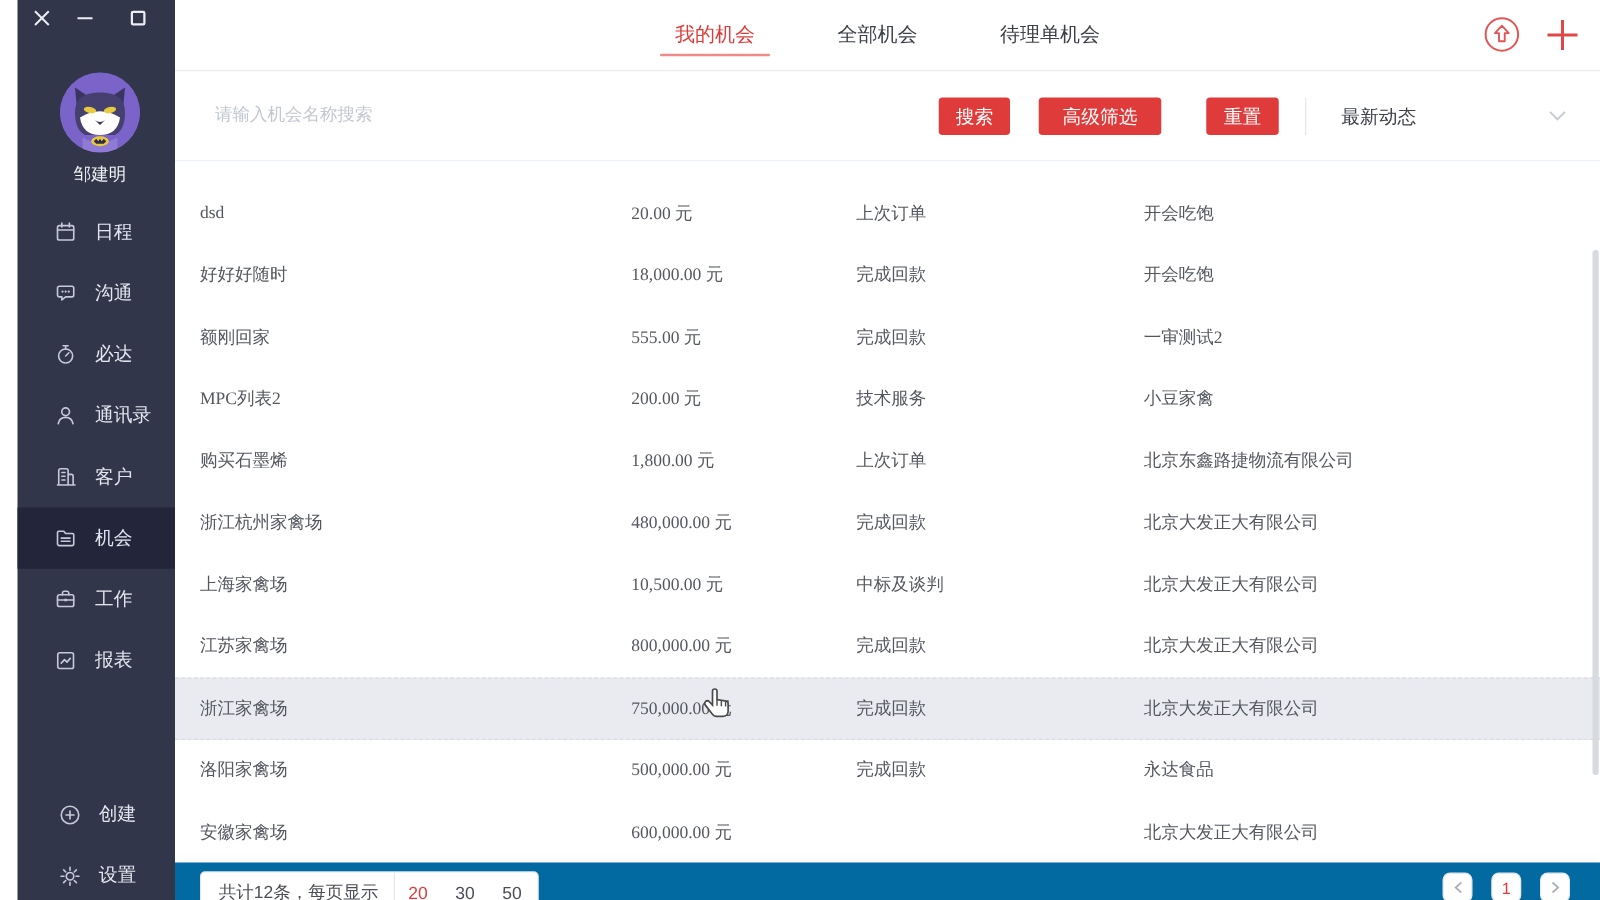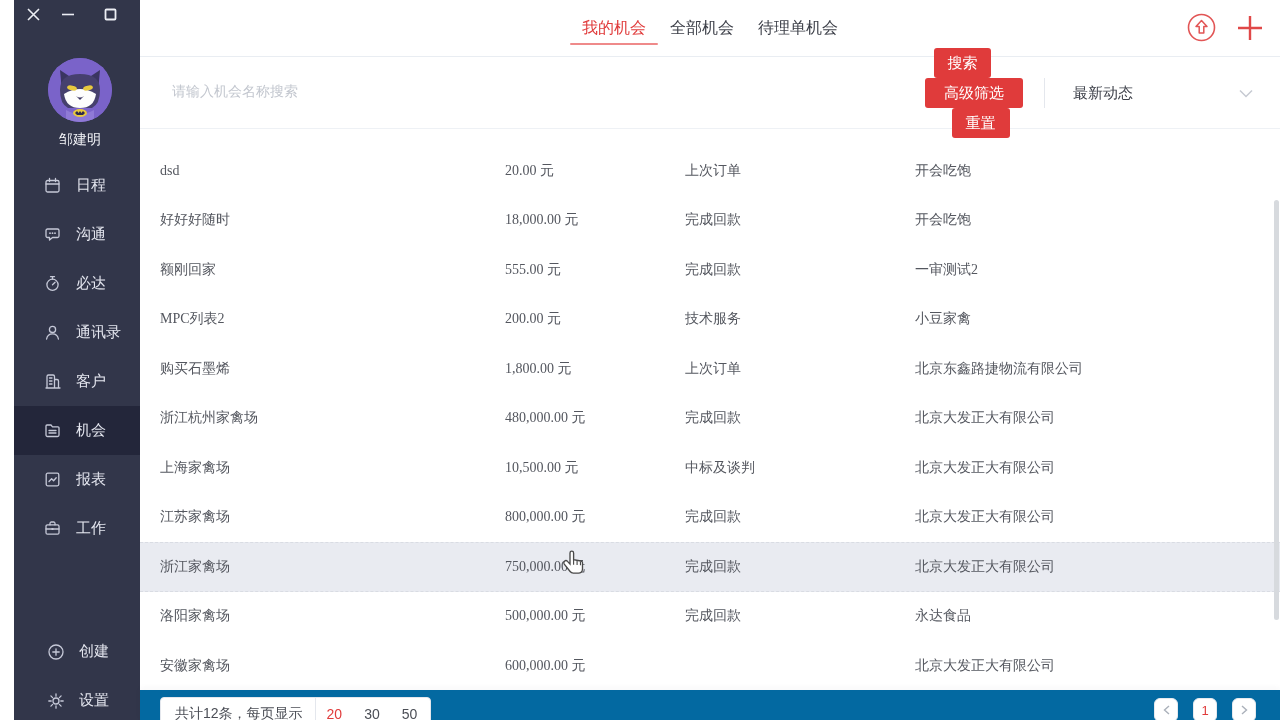--- a/index.html
+++ b/index.html
@@ -18,21 +18,21 @@
   .side-menu.footer { top:627px; }
   .side-item { height:49px; display:flex; align-items:center; padding-left:30px; cursor:pointer; color:#e4e6ef; font-size:15px; }
   .side-item .ic { width:18px; height:18px; margin-right:14px; display:flex; align-items:center; }
   .side-item.active { background:#23263a; }
   .side-menu.footer .side-item { padding-left:33px; }
 
   
   .main { position:absolute; left:140px; top:0; width:1140px; height:720px; background:#fff; }
 
   .top-header { position:relative; height:57px; border-bottom:1px solid #e9edf2; display:flex; justify-content:center; }
-  .tabs { display:flex; align-items:flex-start; height:100%; }
+  .tabs { display:flex; align-items:flex-start; height:100%; gap:42px; }
   .tab { position:relative; font-size:16px; color:#3c3f48; cursor:pointer; padding:0 12px; height:100%; display:flex; align-items:center; }
   .tab.active { color:#e03b3b; }
   .tab.active::after { content:""; position:absolute; left:0; right:0; top:43px; height:2px; background:#ef8a8a; border-radius:1px; }
   .header-actions { position:absolute; right:16px; top:13px; display:flex; align-items:center; gap:20px; }
   .header-actions .act { cursor:pointer; display:flex; align-items:center; }
 
   .filter-bar { position:relative; height:72px; border-bottom:1px solid #eef1f5; }
   .search-input { position:absolute; left:32px; top:26px; width:420px; font-size:14px; color:#c3c7cf; cursor:text; }
   .filter-right { position:absolute; right:27px; top:0; height:72px; display:flex; align-items:center; }
   .btn-red { height:30px; background:#e03b3b; color:#fff; font-size:15px; border:none; border-radius:3px; cursor:pointer; display:flex; align-items:center; justify-content:center; font-family:inherit; }
@@ -156,35 +156,35 @@
           <svg width="17" height="17" viewBox="0 0 17 17">
             <path d="M2 5.5V4a1 1 0 011-1h4l1.5 1.8H14a1 1 0 011 1V13a1.5 1.5 0 01-1.5 1.5h-10A1.5 1.5 0 012 13z" fill="none" stroke="#c6c9d8" stroke-width="1.3" stroke-linecap="round" stroke-linejoin="round"></path>
             <path d="M5 8.5h7M5 11h7" fill="none" stroke="#c6c9d8" stroke-width="1.3" stroke-linecap="round" stroke-linejoin="round"></path>
           </svg>
         </span>
         <span>机会</span>
       </div>
       <div class="side-item">
         <span class="ic">
           <svg width="17" height="17" viewBox="0 0 17 17">
-            <rect x="2.2" y="2.2" width="12.6" height="12.6" rx="1.5" fill="none" stroke="#c6c9d8" stroke-width="1.3" stroke-linecap="round" stroke-linejoin="round"></rect>
-            <path d="M5 10.5l2.6-2.8 2 2 2.6-3" fill="none" stroke="#c6c9d8" stroke-width="1.3" stroke-linecap="round" stroke-linejoin="round"></path>
-          </svg>
-        </span>
-        <span>报表</span>
-      </div>
-      <div class="side-item">
-        <span class="ic">
-          <svg width="17" height="17" viewBox="0 0 17 17">
             <rect x="2" y="4.8" width="13" height="9.4" rx="1.5" fill="none" stroke="#c6c9d8" stroke-width="1.3" stroke-linecap="round" stroke-linejoin="round"></rect>
             <path d="M6 4.8V3.4A1.4 1.4 0 017.4 2h2.2A1.4 1.4 0 0111 3.4v1.4M2 9h13" fill="none" stroke="#c6c9d8" stroke-width="1.3" stroke-linecap="round" stroke-linejoin="round"></path>
             <path d="M7.5 9h2" stroke="#c6c9d8" stroke-width="2"></path>
           </svg>
         </span>
         <span>工作</span>
+      </div>
+      <div class="side-item">
+        <span class="ic">
+          <svg width="17" height="17" viewBox="0 0 17 17">
+            <rect x="2.2" y="2.2" width="12.6" height="12.6" rx="1.5" fill="none" stroke="#c6c9d8" stroke-width="1.3" stroke-linecap="round" stroke-linejoin="round"></rect>
+            <path d="M5 10.5l2.6-2.8 2 2 2.6-3" fill="none" stroke="#c6c9d8" stroke-width="1.3" stroke-linecap="round" stroke-linejoin="round"></path>
+          </svg>
+        </span>
+        <span>报表</span>
       </div>
     </div>
   <div class="side-menu footer" id="side-menu-footer">
       <div class="side-item">
         <span class="ic">
           <svg width="18" height="18" viewBox="0 0 18 18">
             <circle cx="9" cy="9" r="7" fill="none" stroke="#c6c9d8" stroke-width="1.3" stroke-linecap="round" stroke-linejoin="round"></circle>
             <path d="M9 5.8v6.4M5.8 9h6.4" fill="none" stroke="#c6c9d8" stroke-width="1.3" stroke-linecap="round" stroke-linejoin="round"></path>
           </svg>
         </span>
@@ -221,21 +221,21 @@
         <svg width="28" height="28" viewBox="0 0 28 28">
             <path d="M14 2v24M2 14h24" stroke="#e04848" stroke-width="2.4"></path>
           </svg>
       </div>
     </div>
   </div>
 
   <div class="filter-bar">
     <div class="search-input">请输入机会名称搜索</div>
     <div class="filter-right">
-      <div id="filter-buttons" style="display:flex;align-items:center;flex-direction:column;">
+      <div id="filter-buttons" style="display:flex;align-items:center;">
           <button class="btn-red b1">搜索</button>
           <button class="btn-red b2">高级筛选</button>
           <button class="btn-red b3">重置</button>
         </div>
       <div class="v-divider"></div>
       <div class="sort-dd">
         <span class="val">最新动态</span>
         <span>
           <svg width="14" height="9" viewBox="0 0 14 9">
               <path d="M1 1.5 L7 7.5 L13 1.5" fill="none" stroke="#c6cad2" stroke-width="1.5"></path>

